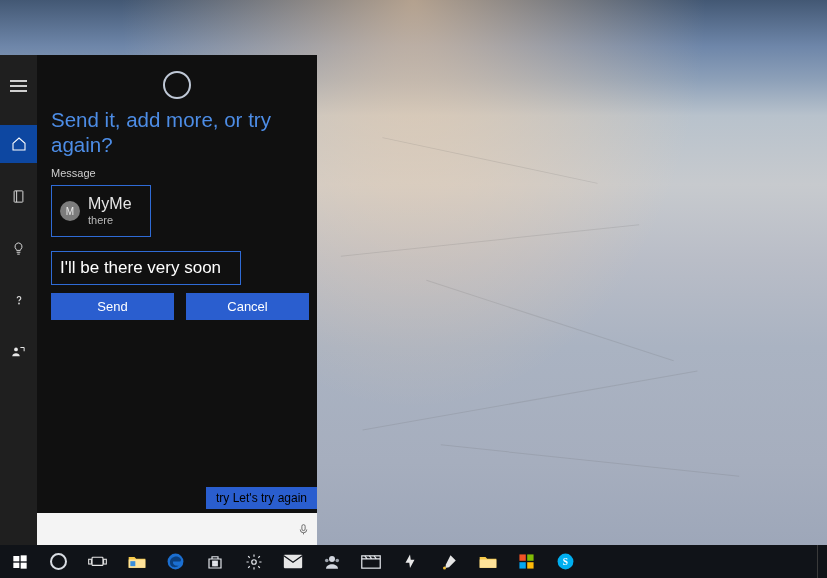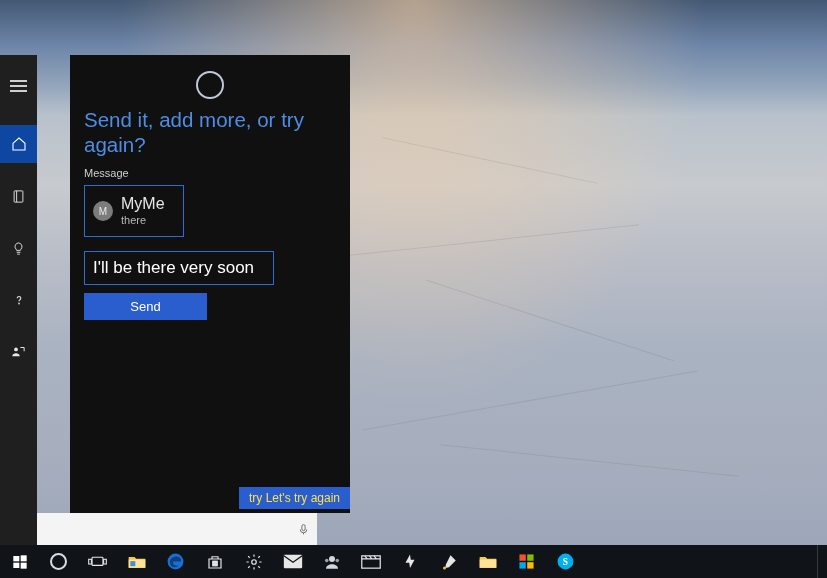--- a/index.html
+++ b/index.html
@@ -20,21 +20,21 @@
   .sidebar .hmb-area { width:37px; height:20px; display:flex; align-items:center; justify-content:center; margin-bottom:6px;}
   .sidebar .item { width:37px; height:38px; display:flex; align-items:center; justify-content:center; cursor:pointer; color:#e8e8e8; }
   .sidebar .item.active { background:#0d47a1; }
 
   
   .hmb { width:17px; height:2px; background:#cfcfcf; box-shadow:0 -5px 0 #cfcfcf, 0 5px 0 #cfcfcf; }
 
   
   .panel {
     position:absolute; left:37px; top:55px; width:280px; height:458px;
-    background:#101010; color:#fff; z-index:2; padding:10px 14px 0 14px;margin-left:33px;
+    background:#101010; color:#fff; z-index:2; padding:10px 14px 0 14px;
   }
   .cortana-ring-wrap { width:100%; display:flex; justify-content:center; margin-top:6px; margin-bottom:8px;}
   .cortana-ring { width:28px; height:28px; border:2px solid #bfc8d6; border-radius:50%; }
   .prompt { font-size:20.5px; font-weight:300; color:#4d8de6; line-height:1.22; margin-top:6px; }
   .msg-label { font-size:11px; color:#cfcfcf; margin-top:10px; }
   .contact-card {
     margin-top:6px; border:1px solid #2f6bd6; width:100px; height:52px; display:flex;
     align-items:center; padding:6px 8px; gap:8px;
   }
   .avatar-dot { width:20px; height:20px; border-radius:50%; background:#7c7c7c; color:#e9e9e9;
@@ -42,21 +42,21 @@
   .contact-text .name { font-size:16px; color:#e6e6e6; line-height:1.05; font-weight:400;}
   .contact-text .sub { font-size:11px; color:#b9b9b9; margin-top:1px;}
   .msg-input {
     margin-top:14px; width:190px; height:34px; border:1px solid #2f6bd6; background:transparent;
     color:#fff; font-size:17px; padding:4px 8px; font-family:inherit; font-weight:300; outline:none;
   }
   .btn-row { display:flex; gap:12px; margin-top:8px; }
   .btn { flex:0 0 123px; text-align:center; background:#2a5ecf; color:#fff; font-size:13px;
          padding:6px 0; border:none; cursor:pointer; font-family:inherit; }
   .try-tip {
-    position:absolute; right:0; bottom:4px; background:#2a5ecf; color:#fde047;
+    position:absolute; right:0; bottom:4px; background:#2a5ecf; color:#000000;
     font-size:12px; padding:4px 10px;
   }
 
   
   .searchbox {
     position:absolute; left:37px; top:513px; width:280px; height:32px; background:#f4f4f4;
     z-index:2; display:flex; align-items:center;
   }
   .searchbox input { flex:1; height:100%; border:none; background:transparent; font-size:13px; padding:0 8px; outline:none; color:#555;}
   .mic { width:28px; height:100%; display:flex; align-items:center; justify-content:center; color:#5a5a5a; cursor:pointer;}
@@ -129,20 +129,21 @@
   <div class="contact-card">
     <div class="avatar-dot">M</div>
     <div class="contact-text">
       <div class="name">MyMe</div>
       <div class="sub">there</div>
     </div>
   </div>
   <input class="msg-input" value="I'll be there very soon" style="">
   <div class="btn-row">
     <button class="btn">Send</button>
+    <button class="btn">Cancel</button>
   </div>
   <div class="try-tip">try Let's try again</div>
 </div>
 
 <div class="searchbox">
   <input placeholder="" style="">
   <div class="mic">
     <svg width="13" height="17" viewBox="0 0 24 24" fill="none" stroke="#6b6b6b" stroke-width="1.8">
         <rect x="9" y="3" width="6" height="11" rx="3"></rect>
         <path d="M6 12a6 6 0 0 0 12 0M12 18v3"></path>

